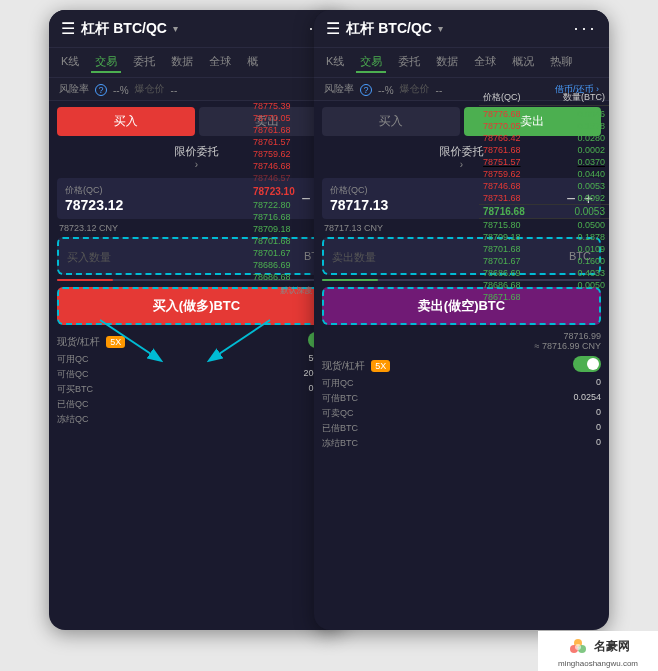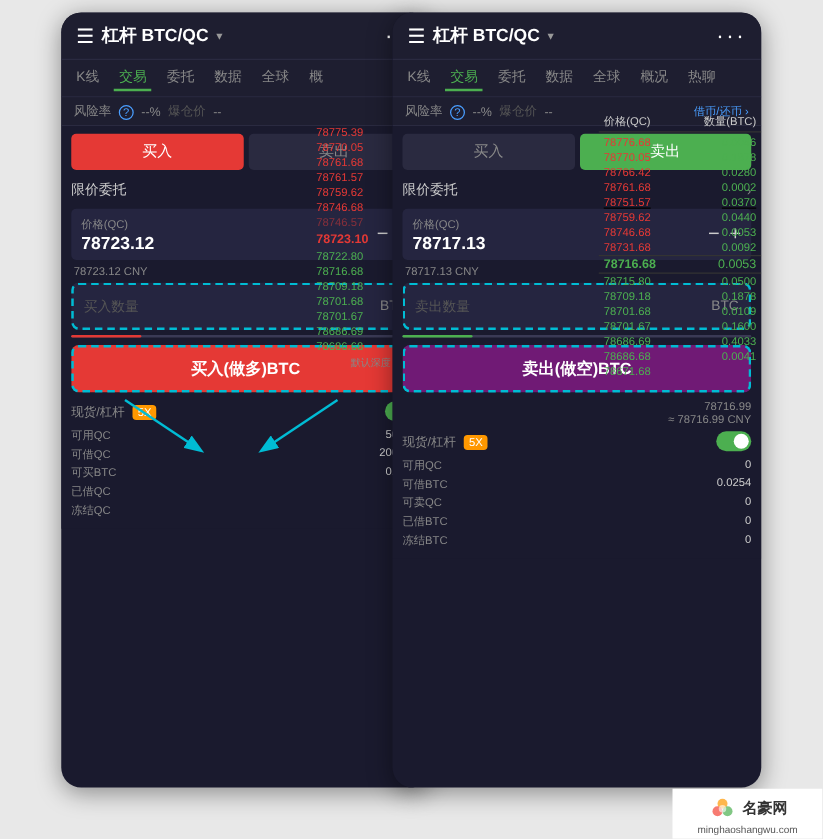--- a/index.html
+++ b/index.html
@@ -159,26 +159,27 @@
     }
 
     .btn-sell.active-sell {
       background: #4CAF50;
       color: #fff;
     }
 
     
     .order-type {
       display: flex;
-      align-items: flex-end;
+      align-items: center;
       justify-content: space-between;
       color: #ccc;
       font-size: 11px;
       margin-bottom: 6px;
       padding: 2px 0;
+      flex-direction: column;
     }
 
     .order-type-arrow { color: #888; font-size: 10px; }
 
     
     .price-input-row {
       display: flex;
       align-items: center;
       justify-content: space-between;
       background: #252540;
@@ -688,21 +689,21 @@
         <div style="display:flex; justify-content:space-between; padding:1px 4px;">
             <span style="color:#4CAF50;">78701.67</span>
             <span style="color:#4CAF50;">0.1600</span>
           </div>
         <div style="display:flex; justify-content:space-between; padding:1px 4px;">
             <span style="color:#4CAF50;">78686.69</span>
             <span style="color:#4CAF50;">0.4033</span>
           </div>
         <div style="display:flex; justify-content:space-between; padding:1px 4px;">
             <span style="color:#4CAF50;">78686.68</span>
-            <span style="color:#4CAF50;">0.0041</span>
+            <span style="color:#4CAF50;">0.0050</span>
           </div>
         <div style="display:flex; justify-content:space-between; padding:1px 4px;">
             <span style="color:#4CAF50;">78671.68</span>
             <span style="color:#4CAF50;"></span>
           </div>
       </div>
     </div>
   </div>
 
   <svg class="arrow-svg" style="left:90px; top:310px; width:80px; height:60px;">

